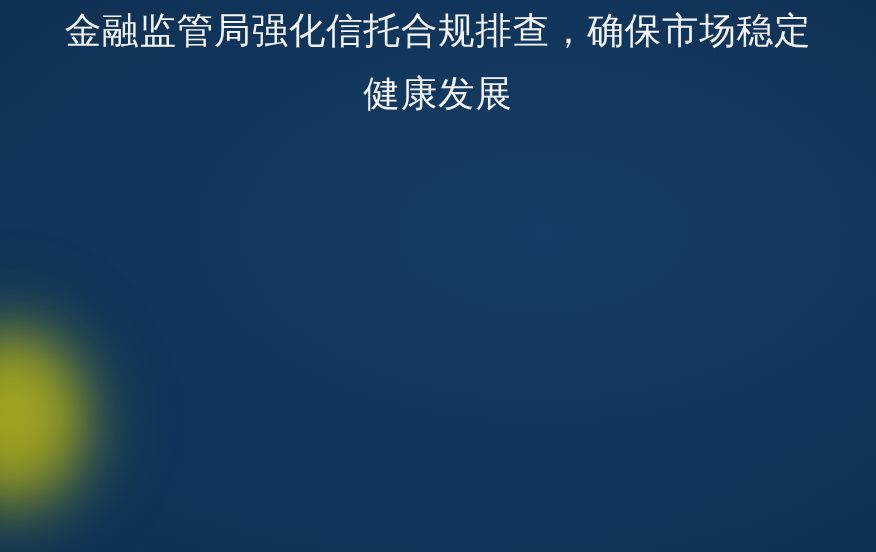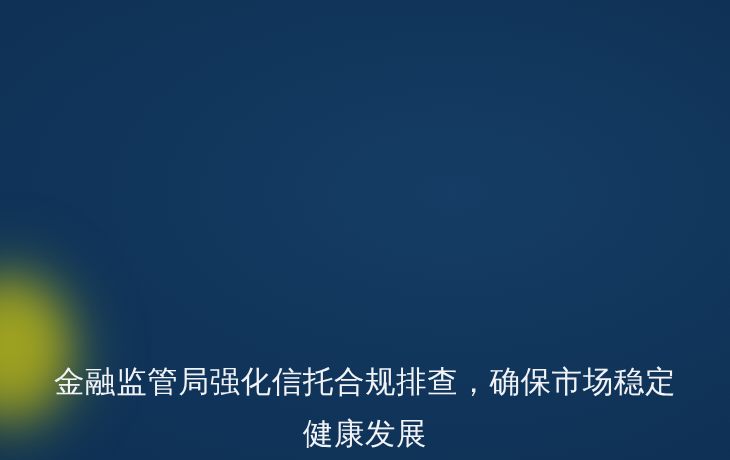--- a/index.html
+++ b/index.html
@@ -77,21 +77,21 @@
     pointer-events: none;
   }
 
   .title-wrap {
     position: absolute;
     left: 0;
     right: 0;
     top: 0;
     bottom: 0;
     display: flex;
-    align-items: flex-end;
+    align-items: flex-start;
     justify-content: center;
     padding: 0 22px;
     box-sizing: border-box;
   }
 
   .title {
     width: 640px;
     margin: 0;
     text-align: center;
     color: #f1f3f6;

